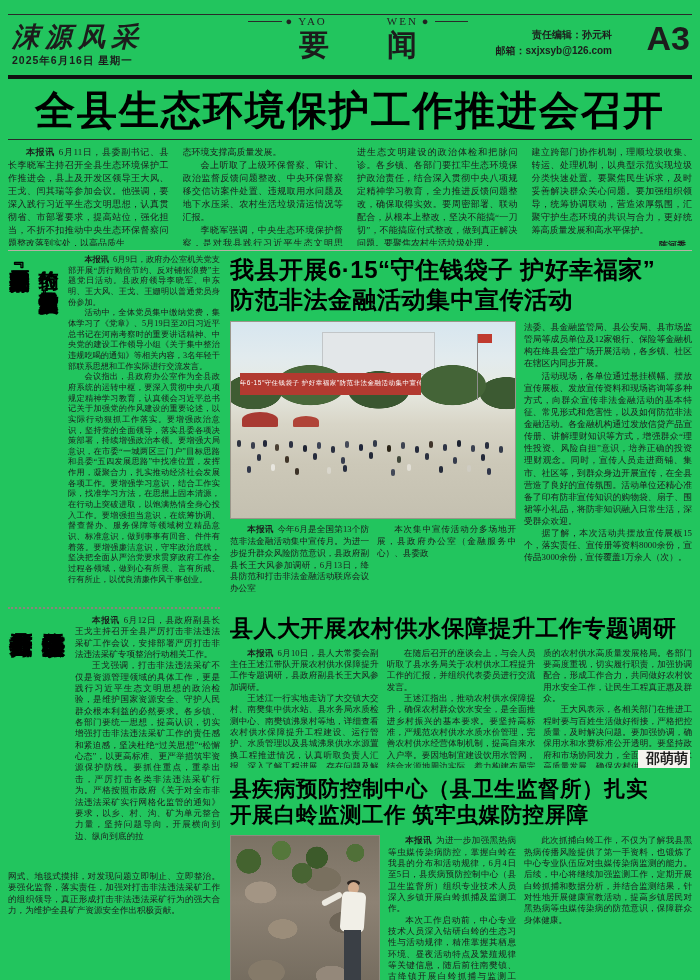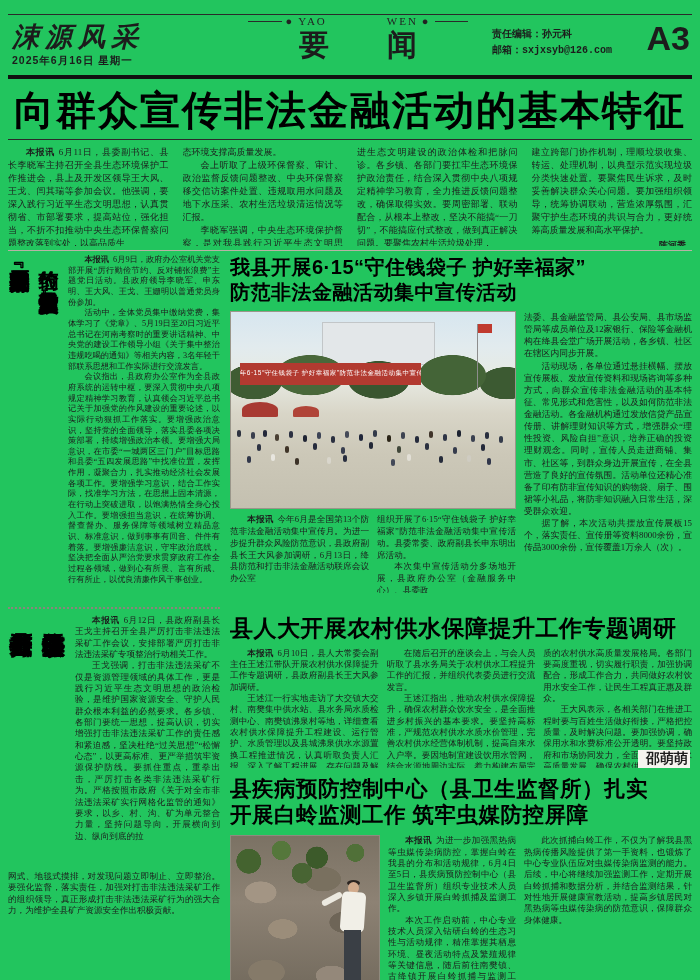--- a/index.html
+++ b/index.html
@@ -12,22 +12,22 @@
   .masthead{position:absolute;left:4px;top:8px;width:190px;}
   .masthead-title{font-family:"DejaVu Serif",serif;font-weight:bold;font-style:italic;
         font-size:27px;letter-spacing:6px;line-height:1;}
   .masthead-date{font-family:"Liberation Sans",sans-serif;font-weight:bold;font-size:10.5px;margin-top:4px;letter-spacing:1px;}
   .sec-center{position:absolute;left:240px;top:0;width:220px;text-align:center;}
   .pinyin-row{display:flex;align-items:center;justify-content:center;gap:4px;
         font-family:"Liberation Serif",serif;font-size:11px;letter-spacing:2px;color:#222;}
   .pline{flex:1;border-top:1px solid #2a2a2a;}
   .sec-chars{display:flex;justify-content:center;gap:58px;font-family:"Liberation Sans",sans-serif;
         font-weight:900;font-size:30px;line-height:1.1;margin-top:1px;}
-  .editor-box{position:absolute;right:80px;top:12px;text-align:left;
-        font-family:Liberation Mono, monospace;font-weight:bold;font-size:10px;line-height:1.6;}
+  .editor-box{position:absolute;right:80px;top:12px;text-align:right;
+        font-family:Liberation Sans, sans-serif;font-weight:bold;font-size:10px;line-height:1.6;}
   .page-no{position:absolute;right:2px;top:6px;font-family:"Liberation Sans",sans-serif;
         font-weight:900;font-size:34px;line-height:1;}
   .thickbar{height:4px;background:#111;margin-top:2px;}
   .banner-h{font-family:"Liberation Sans",sans-serif;font-weight:900;font-size:40px;
         text-align:center;letter-spacing:2px;margin:10px 0 8px 0;line-height:1.05;color:#000;}
   .rule{border-top:1px solid #2a2a2a;}
   .rule-light{border-top:1px solid #b7b2a5;margin:4px 0;}
   
   p.tx{margin:0;font-size:9px;line-height:1.45;text-align:justify;text-indent:2em;}
   p.tx.cont{text-indent:0;}
@@ -40,21 +40,21 @@
   .rowA{display:flex;gap:10px;height:354px;overflow:hidden;margin-top:2px;}
   .dangri{width:212px;display:flex;gap:8px;border-bottom:2px dotted #8a867c;padding-bottom:4px;}
   .vhead{display:flex;gap:6px;}
   .vcol{writing-mode:vertical-rl;text-orientation:upright;font-family:"Liberation Sans",sans-serif;
         font-weight:900;line-height:1.15;color:#000;}
   .dangri .vcol{font-size:20px;height:348px;}
   .dangri-body{flex:1;overflow:hidden;}
   .dangri-body p.tx{font-size:8.2px;line-height:1.3;}
   .fanfei{flex:1;overflow:hidden;}
   .fanfei h2{margin:0 0 6px 0;font-family:"Liberation Sans",sans-serif;font-weight:900;
-        font-size:20px;line-height:1.25;letter-spacing:0.5px;color:#000;}
+        font-size:24px;line-height:1.25;letter-spacing:0.5px;color:#000;}
   .fanfei-main{display:flex;gap:8px;height:282px;}
   .fanfei-left{width:286px;display:flex;flex-direction:column;gap:5px;}
   .below-cols{display:flex;gap:8px;flex:1;overflow:hidden;}
   .below-cols .bcol{flex:1;overflow:hidden;}
   .below-cols p.tx{font-size:8.6px;line-height:1.38;}
   .fanfei-right{flex:1;overflow:hidden;}
   .fanfei-right p.tx{font-size:8.8px;line-height:1.38;}
   
   .photo1{position:relative;width:286px;height:198px;overflow:hidden;
      background:linear-gradient(180deg,#d7e6ef 0%,#e2ebee 18%,#e7eae2 34%,#d8d5c7 52%,#ccc8b8 72%,#c4c0b0 100%);
@@ -159,21 +159,21 @@
     </div>
     <div class="editor-box">
       <div>责任编辑：孙元科</div>
       <div>邮箱：sxjxsyb@126.com</div>
     </div>
     <div class="page-no">A3</div>
   </header>
 
   <div class="thickbar"></div>
 
-  <h1 class="banner-h">向群众宣传非法金融活动的基本特征</h1>
+  <h1 class="banner-h">全县生态环境保护工作推进会召开</h1>
   <div class="rule"></div>
 
   <section class="eco">
     <div class="col">
       <p class="tx"><b>本报讯</b><span>6月11日，县委副书记、县长李晓军主持召开全县生态环境保护工作推进会，县上及开发区领导王大风、王戈、闫其瑞等参加会议。他强调，要深入践行习近平生态文明思想，认真贯彻省、市部署要求，提高站位，强化担当，不折不扣推动中央生态环保督察问题整改落到实处，以高品质生</span></p>
     </div>
     <div class="col">
       <p class="tx cont">态环境支撑高质量发展。</p>
       <p class="tx">会上听取了上级环保督察、审计、政治监督反馈问题整改、中央环保督察移交信访案件处置、违规取用水问题及地下水压采、农村生活垃圾清运情况等汇报。</p>
       <p class="tx">李晓军强调，中央生态环境保护督察，是对我县践行习近平生态文明思想、深入推</p>
@@ -219,21 +219,20 @@
             <div class="p1-flag"></div>
             <div class="p1-tent"></div>
             <div class="p1-tent2"></div>
             <div class="p1-crowd"></div>
           </div>
           <div class="below-cols">
             <div class="bcol">
               <p class="tx"><b>本报讯</b><span>今年6月是全国第13个防范非法金融活动集中宣传月。为进一步提升群众风险防范意识，县政府副县长王大风参加调研，6月13日，绛县防范和打击非法金融活动联席会议办公室</span></p>
             </div>
             <div class="bcol">
-              <p class="tx cont">组织开展了6·15“守住钱袋子 护好幸福家”防范非法金融活动集中宣传活动。县委常委、政府副县长申东明出席活动。</p>
               <p class="tx">本次集中宣传活动分多场地开展，县政府办公室（金融服务中心）、县委政</p>
             </div>
           </div>
         </div>
         <div class="fanfei-right">
           <p class="tx cont">法委、县金融监管局、县公安局、县市场监管局等成员单位及12家银行、保险等金融机构在绛县会堂广场开展活动，各乡镇、社区在辖区内同步开展。</p>
           <p class="tx">活动现场，各单位通过悬挂横幅、摆放宣传展板、发放宣传资料和现场咨询等多种方式，向群众宣传非法金融活动的基本特征、常见形式和危害性，以及如何防范非法金融活动。各金融机构通过发放信贷产品宣传册、讲解理财知识等方式，增强群众“理性投资、风险自担”意识，培养正确的投资理财观念。同时，宣传人员走进商铺、集市、社区等，到群众身边开展宣传，在全县营造了良好的宣传氛围。活动单位还精心准备了印有防非宣传知识的购物袋、扇子、围裙等小礼品，将防非知识融入日常生活，深受群众欢迎。</p>
           <p class="tx">据了解，本次活动共摆放宣传展板15个，落实责任、宣传册等资料8000余份，宣传品3000余份，宣传覆盖1万余人（次）。</p>
         </div>
       </div>

